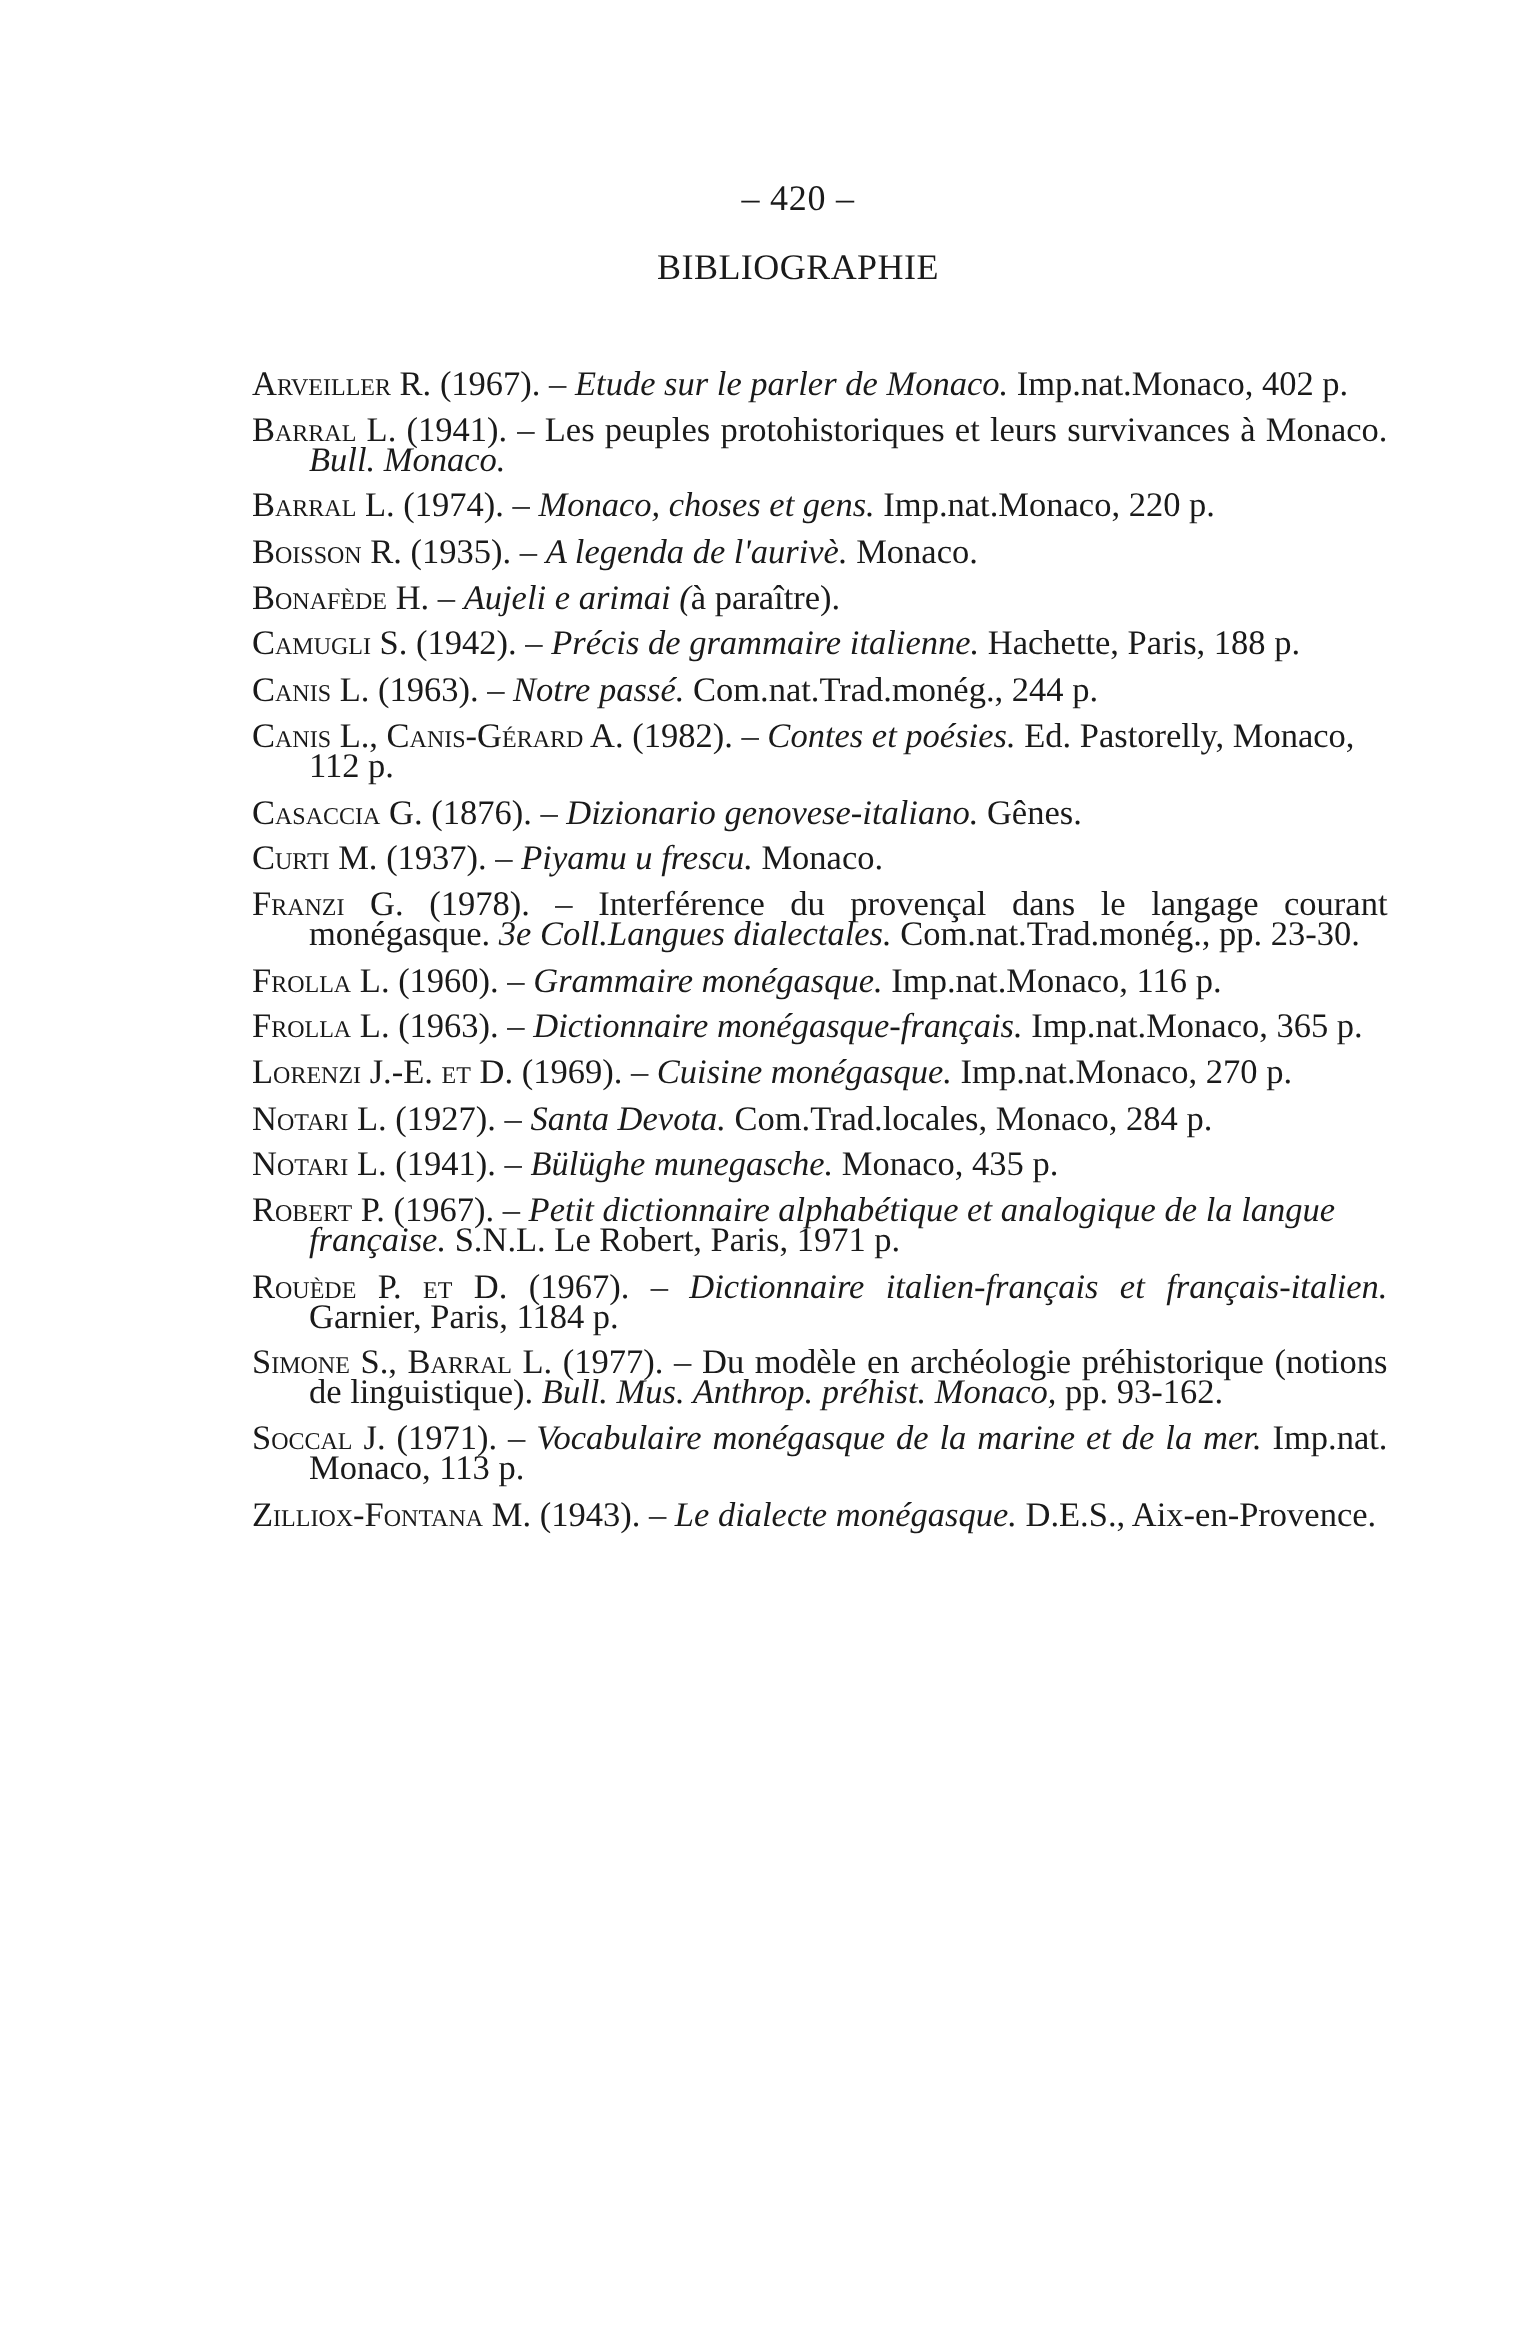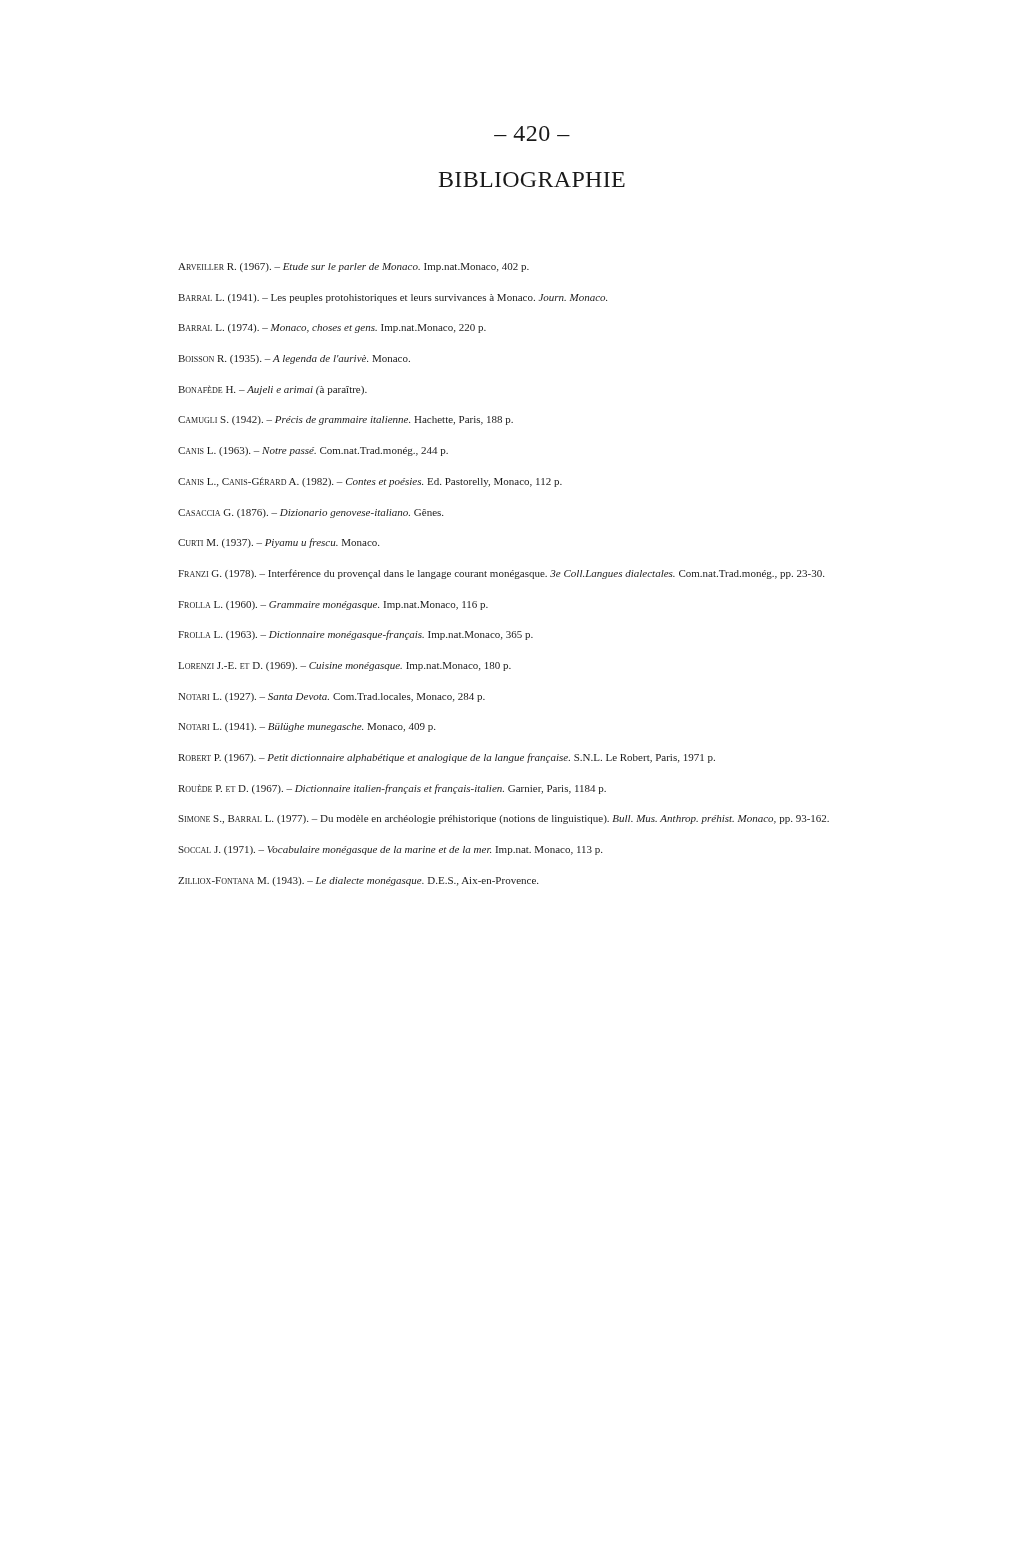--- a/index.html
+++ b/index.html
@@ -31,24 +31,24 @@
       width: 1064px;
       text-align: center;
       font-size: 24px;
       letter-spacing: 0.3px;
     }
     .biblio {
       position: absolute;
       top: 241px;
       left: 163px;
       width: 757px;
-      margin: 15px;
+      margin: 5px;
       padding: 0;
       list-style: none;
-      font-size: 11px;
+      font-size: 23px;
       line-height: 20px;
     }
     .entry {
       padding-left: 38px;
       text-indent: -38px;
       margin: 0 0 10.7px 0;
       text-align: left;
     }
     .entry.justify {
       text-align: justify;
@@ -64,33 +64,33 @@
     }
   </style>
 </head>
 <body>
 
 <div class="page-number">– 420 –</div>
 <div class="page-title">BIBLIOGRAPHIE</div>
 
 <ul class="biblio">
   <li class="entry"><span class="author">Arveiller R.</span><span> (1967). – </span><span class="title">Etude sur le parler de Monaco.</span><span> Imp.nat.Monaco, 402 p.</span></li>
-  <li class="entry justify"><span class="author">Barral L.</span><span> (1941). – </span><span>Les peuples protohistoriques et leurs survivances à Monaco. </span><span class="title">Journ. Monaco.</span></li>
+  <li class="entry justify"><span class="author">Barral L.</span><span> (1941). – </span><span>Les peuples protohistoriques et leurs survivances à Monaco. </span><span class="title">Bull. Monaco.</span></li>
   <li class="entry"><span class="author">Barral L.</span><span> (1974). – </span><span class="title">Monaco, choses et gens.</span><span> Imp.nat.Monaco, 220 p.</span></li>
   <li class="entry"><span class="author">Boisson R.</span><span> (1935). – </span><span class="title">A legenda de l'aurivè.</span><span> Monaco.</span></li>
   <li class="entry"><span class="author">Bonafède H.</span><span> – </span><span class="title">Aujeli e arimai (</span><span>à paraître).</span></li>
   <li class="entry"><span class="author">Camugli S.</span><span> (1942). – </span><span class="title">Précis de grammaire italienne.</span><span> Hachette, Paris, 188 p.</span></li>
   <li class="entry"><span class="author">Canis L.</span><span> (1963). – </span><span class="title">Notre passé.</span><span> Com.nat.Trad.monég., 244 p.</span></li>
   <li class="entry"><span class="author">Canis L., Canis-Gérard A.</span><span> (1982). – </span><span class="title">Contes et poésies.</span><span> Ed. Pastorelly, Monaco, 112 p.</span></li>
   <li class="entry"><span class="author">Casaccia G.</span><span> (1876). – </span><span class="title">Dizionario genovese-italiano.</span><span> Gênes.</span></li>
   <li class="entry"><span class="author">Curti M.</span><span> (1937). – </span><span class="title">Piyamu u frescu.</span><span> Monaco.</span></li>
   <li class="entry justify"><span class="author">Franzi G.</span><span> (1978). – </span><span>Interférence du provençal dans le langage courant monégasque. </span><span class="title">3e Coll.Langues dialectales.</span><span> Com.nat.Trad.monég., pp. 23-30.</span></li>
   <li class="entry"><span class="author">Frolla L.</span><span> (1960). – </span><span class="title">Grammaire monégasque.</span><span> Imp.nat.Monaco, 116 p.</span></li>
   <li class="entry"><span class="author">Frolla L.</span><span> (1963). – </span><span class="title">Dictionnaire monégasque-français.</span><span> Imp.nat.Monaco, 365 p.</span></li>
-  <li class="entry"><span class="author">Lorenzi J.-E. et D.</span><span> (1969). – </span><span class="title">Cuisine monégasque.</span><span> Imp.nat.Monaco, 180 p.</span></li>
+  <li class="entry"><span class="author">Lorenzi J.-E. et D.</span><span> (1969). – </span><span class="title">Cuisine monégasque.</span><span> Imp.nat.Monaco, 270 p.</span></li>
   <li class="entry"><span class="author">Notari L.</span><span> (1927). – </span><span class="title">Santa Devota.</span><span> Com.Trad.locales, Monaco, 284 p.</span></li>
-  <li class="entry"><span class="author">Notari L.</span><span> (1941). – </span><span class="title">Bülüghe munegasche.</span><span> Monaco, 409 p.</span></li>
+  <li class="entry"><span class="author">Notari L.</span><span> (1941). – </span><span class="title">Bülüghe munegasche.</span><span> Monaco, 435 p.</span></li>
   <li class="entry"><span class="author">Robert P.</span><span> (1967). – </span><span class="title">Petit dictionnaire alphabétique et analogique de la langue française.</span><span> S.N.L. Le Robert, Paris, 1971 p.</span></li>
   <li class="entry justify"><span class="author">Rouède P. et D.</span><span> (1967). – </span><span class="title">Dictionnaire italien-français et français-italien.</span><span> Garnier, Paris, 1184 p.</span></li>
   <li class="entry justify"><span class="author">Simone S., Barral L.</span><span> (1977). – </span><span>Du modèle en archéologie préhistorique (notions de linguistique). </span><span class="title">Bull. Mus. Anthrop. préhist. Monaco,</span><span> pp. 93-162.</span></li>
   <li class="entry justify"><span class="author">Soccal J.</span><span> (1971). – </span><span class="title">Vocabulaire monégasque de la marine et de la mer.</span><span> Imp.nat. Monaco, 113 p.</span></li>
   <li class="entry"><span class="author">Zilliox-Fontana M.</span><span> (1943). – </span><span class="title">Le dialecte monégasque.</span><span> D.E.S., Aix-en-Provence.</span></li>
 </ul>
 
 </body></html>

